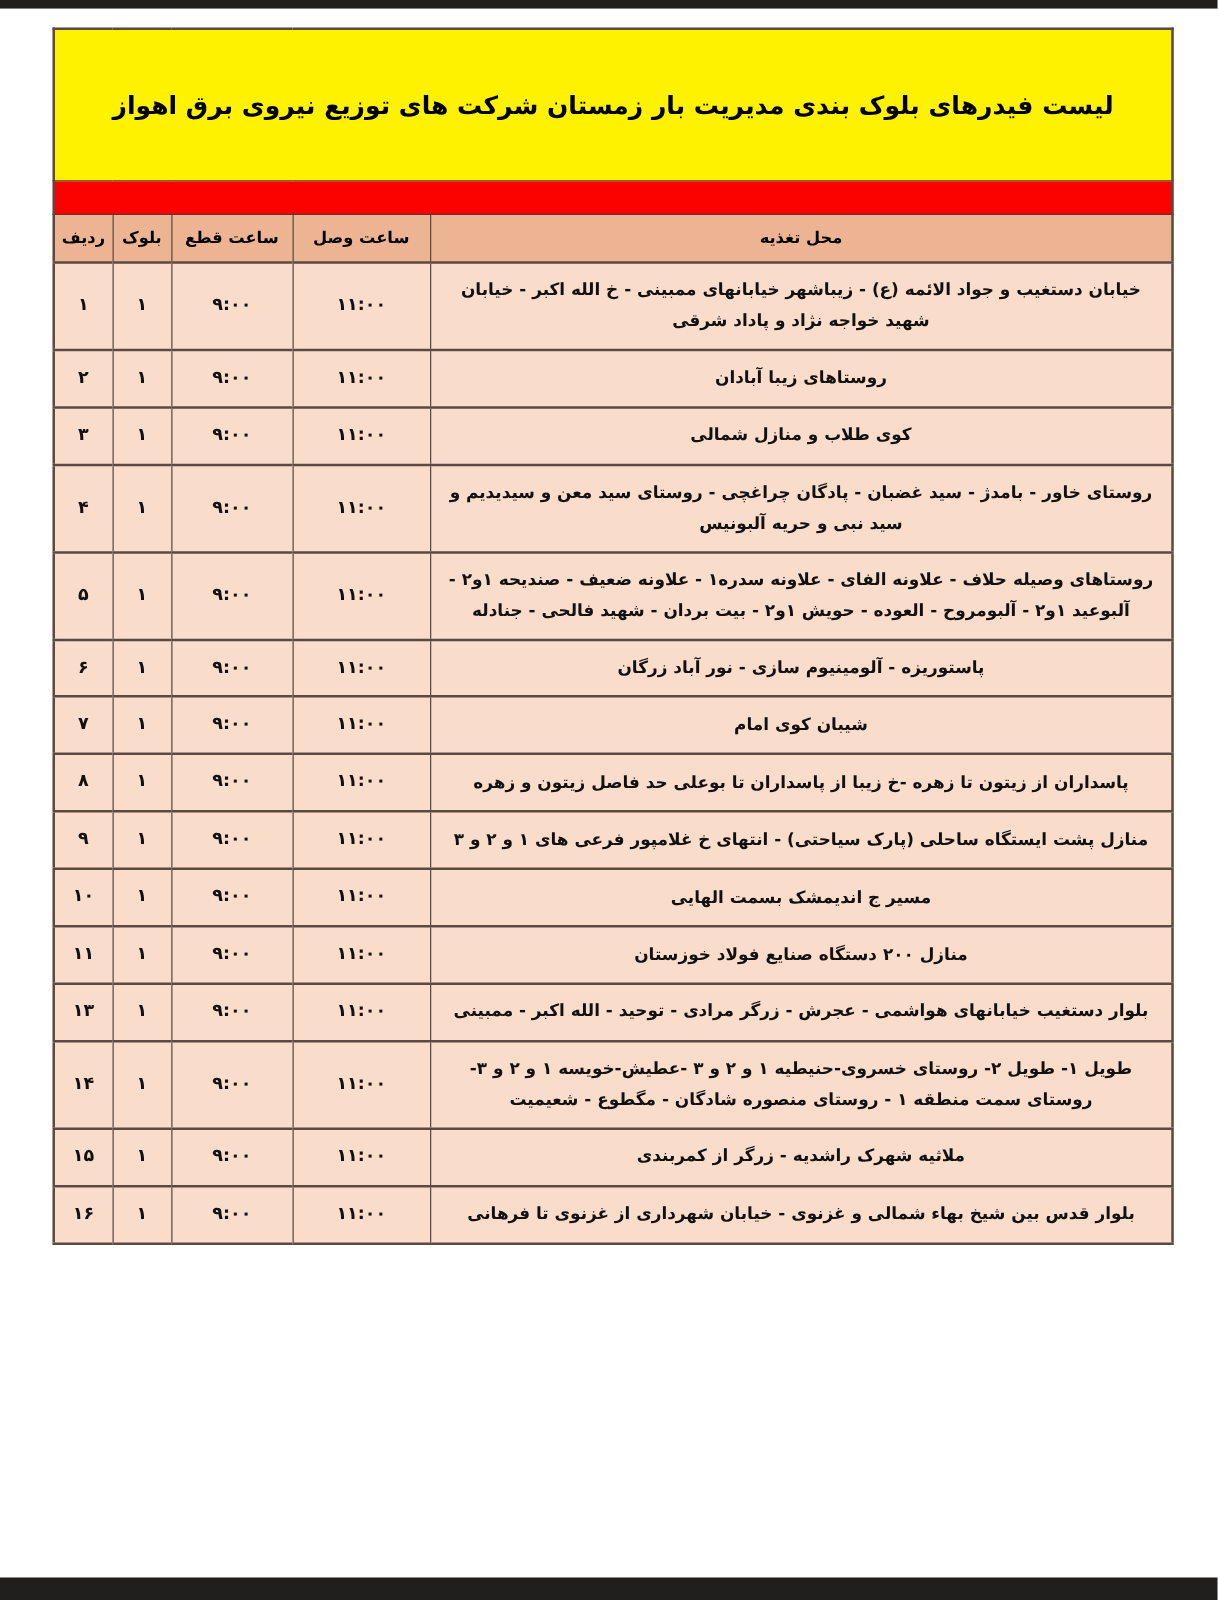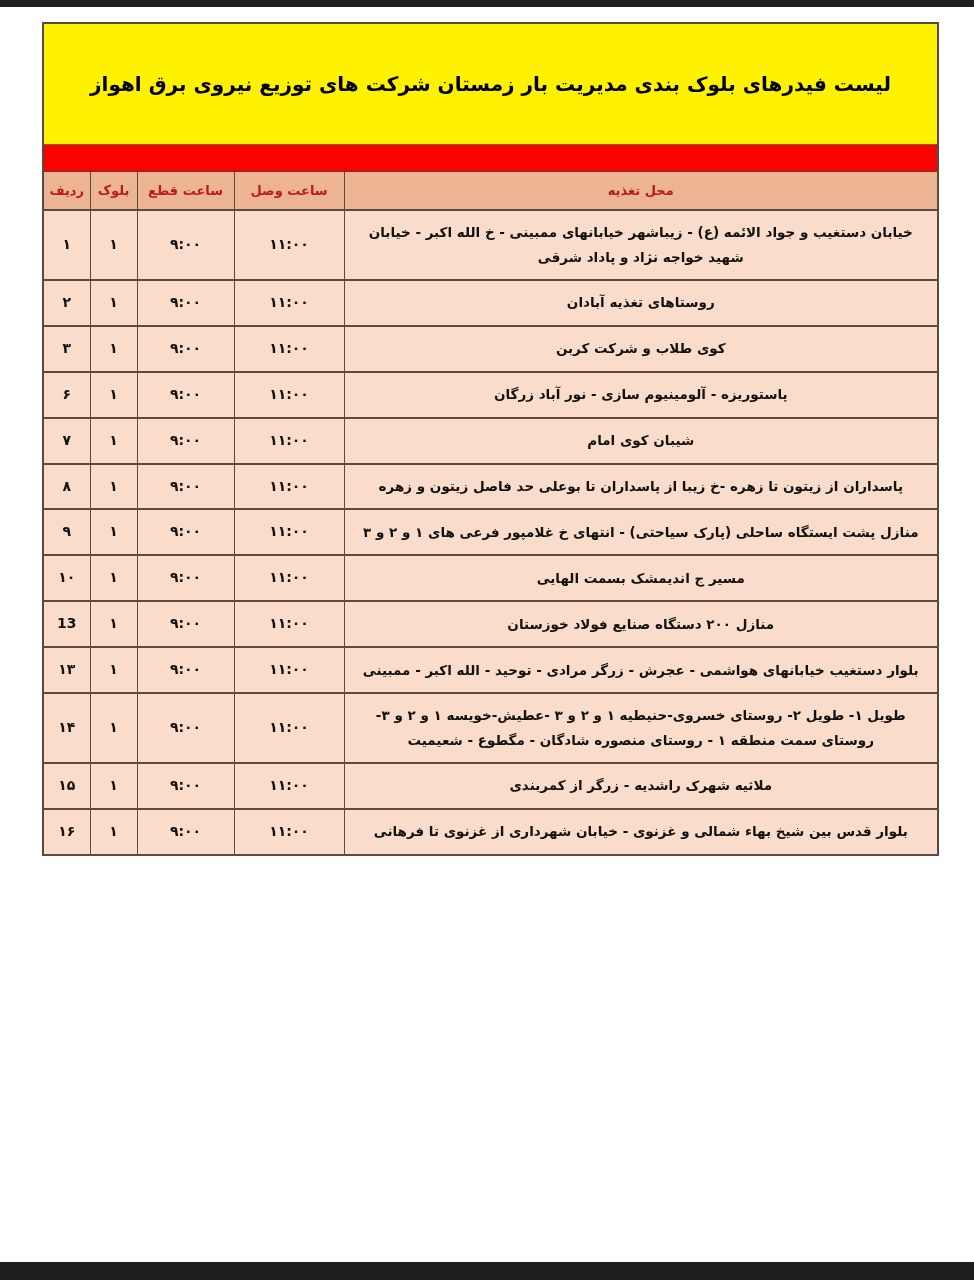--- a/index.html
+++ b/index.html
@@ -76,21 +76,21 @@
     border: 1px solid #6e3028;
     padding: 0;
   }
 
   
   thead th {
     background: #ecb492;
     border: 1px solid #5b4a42;
     font-size: 13px;
     font-weight: bold;
-    color: #b91c1c;
+    color: #000000;
     height: 33px;
     padding: 2px 4px;
     text-align: center;
     vertical-align: middle;
     margin-left: 45px;
   }
 
   
   tbody td {
     background: #fadccb;
@@ -161,34 +161,48 @@
 
       <tbody id="table-body">
           <tr>
             <td class="cell-location">خیابان دستغیب و جواد الائمه (ع) - زیباشهر خیابانهای ممبینی - خ الله اکبر - خیابان شهید خواجه نژاد و پاداد شرقی</td>
             <td class="cell-time">۱۱:۰۰</td>
             <td class="cell-time">۹:۰۰</td>
             <td class="cell-num">۱</td>
             <td class="cell-num">۱</td>
           </tr>
           <tr>
-            <td class="cell-location">روستاهای تغذیه آبادان</td>
+            <td class="cell-location">روستاهای زیبا آبادان</td>
             <td class="cell-time">۱۱:۰۰</td>
             <td class="cell-time">۹:۰۰</td>
             <td class="cell-num">۱</td>
             <td class="cell-num">۲</td>
           </tr>
           <tr>
-            <td class="cell-location">کوی طلاب و شرکت کربن</td>
+            <td class="cell-location">کوی طلاب و منازل شمالی</td>
             <td class="cell-time">۱۱:۰۰</td>
             <td class="cell-time">۹:۰۰</td>
             <td class="cell-num">۱</td>
             <td class="cell-num">۳</td>
           </tr>
           <tr>
+            <td class="cell-location">روستای خاور - بامدژ - سید غضبان - پادگان چراغچی -  روستای سید معن و سیدیدیم و سید نبی و حریه آلبونیس</td>
+            <td class="cell-time">۱۱:۰۰</td>
+            <td class="cell-time">۹:۰۰</td>
+            <td class="cell-num">۱</td>
+            <td class="cell-num">۴</td>
+          </tr>
+          <tr>
+            <td class="cell-location">روستاهای وصیله حلاف - علاونه الفای - علاونه سدره۱ - علاونه ضعیف - صندیحه ۱و۲ - آلبوعید ۱و۲ - آلبومروح - العوده - حویش ۱و۲ - بیت بردان - شهید فالحی - جنادله</td>
+            <td class="cell-time">۱۱:۰۰</td>
+            <td class="cell-time">۹:۰۰</td>
+            <td class="cell-num">۱</td>
+            <td class="cell-num">۵</td>
+          </tr>
+          <tr>
             <td class="cell-location">پاستوریزه - آلومینیوم سازی - نور آباد زرگان</td>
             <td class="cell-time">۱۱:۰۰</td>
             <td class="cell-time">۹:۰۰</td>
             <td class="cell-num">۱</td>
             <td class="cell-num">۶</td>
           </tr>
           <tr>
             <td class="cell-location">شیبان کوی امام</td>
             <td class="cell-time">۱۱:۰۰</td>
             <td class="cell-time">۹:۰۰</td>
@@ -214,21 +228,21 @@
             <td class="cell-time">۱۱:۰۰</td>
             <td class="cell-time">۹:۰۰</td>
             <td class="cell-num">۱</td>
             <td class="cell-num">۱۰</td>
           </tr>
           <tr>
             <td class="cell-location">منازل ۲۰۰ دستگاه صنایع فولاد خوزستان</td>
             <td class="cell-time">۱۱:۰۰</td>
             <td class="cell-time">۹:۰۰</td>
             <td class="cell-num">۱</td>
-            <td class="cell-num">13</td>
+            <td class="cell-num">۱۱</td>
           </tr>
           <tr>
             <td class="cell-location">بلوار دستغیب خیابانهای هواشمی - عجرش - زرگر مرادی - توحید - الله اکبر - ممبینی</td>
             <td class="cell-time">۱۱:۰۰</td>
             <td class="cell-time">۹:۰۰</td>
             <td class="cell-num">۱</td>
             <td class="cell-num">۱۳</td>
           </tr>
           <tr>
             <td class="cell-location">طویل ۱- طویل ۲- روستای خسروی-حنیطیه ۱ و ۲ و ۳ -عطیش-خویسه ۱ و ۲ و ۳- روستای سمت منطقه ۱ - روستای منصوره شادگان - مگطوع - شعیمیت</td>

